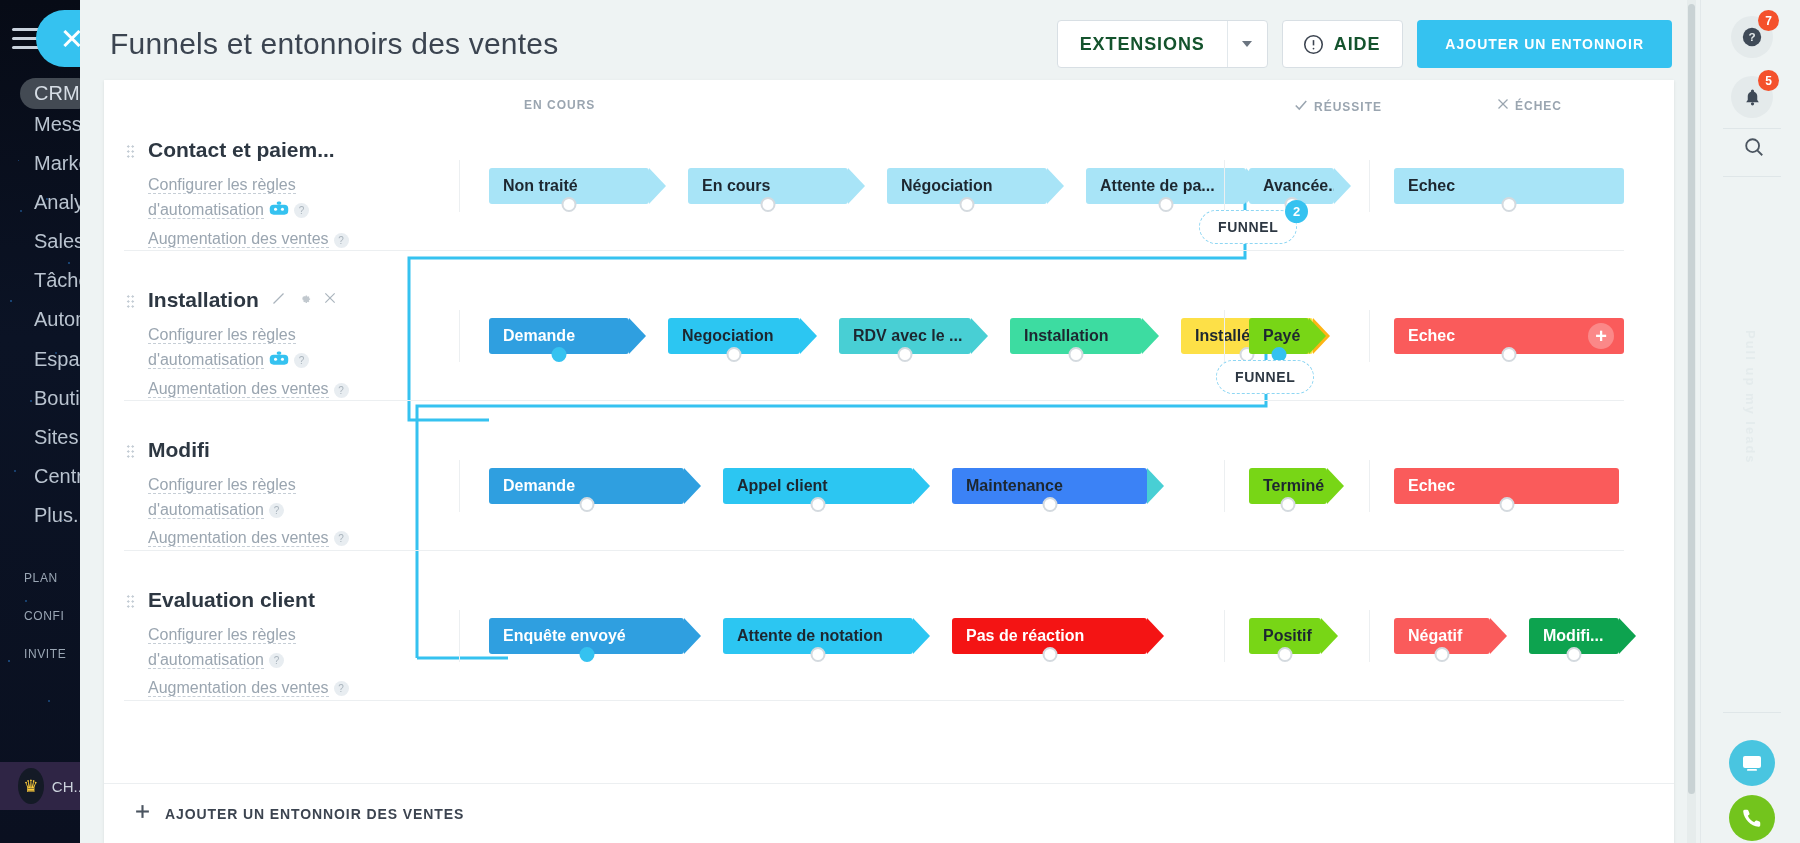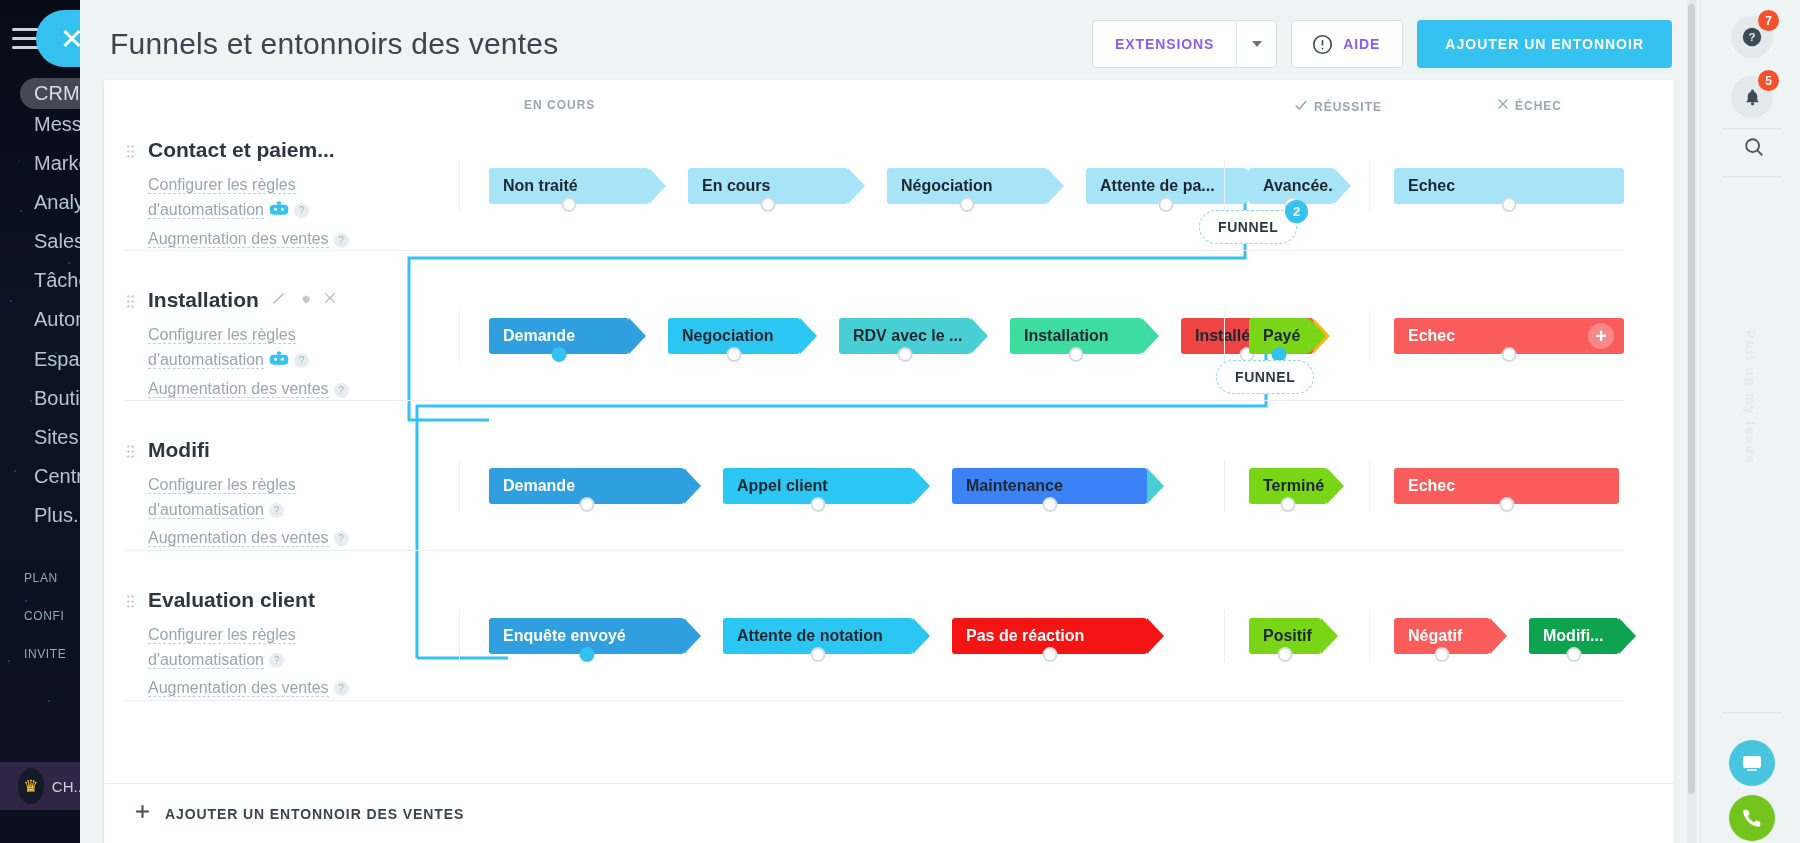--- a/index.html
+++ b/index.html
@@ -56,21 +56,21 @@
     position:absolute; left:0; top:0; width:1620px; height:88px;
     background:#eef3f3;
     display:flex; align-items:center;
   }
   #page-title{
     margin-left:30px; font-size:30px; color:#3b4450; font-weight:400; letter-spacing:.2px;
   }
   #topbar-actions{ margin-left:auto; display:flex; align-items:center; gap:14px; padding-right:28px;}
   .btn-outline{
     height:48px; background:#fff; border:1px solid #d8dfe4; border-radius:4px;
-    display:flex; align-items:center; color:#8b5cf6; font-size:14px; font-weight:bold;
+    display:flex; align-items:center; color:#14532d; font-size:18px; font-weight:bold;
     letter-spacing:.9px; cursor:pointer;
   }
   .btn-outline .lbl{ padding:0 22px;}
   .btn-split{ border-left:1px solid #e2e8ec; width:40px; height:100%;
               display:flex;align-items:center;justify-content:center;}
   .caret{ width:0;height:0;border-left:5px solid transparent;border-right:5px solid transparent;
           border-top:6px solid #6b7580;}
   #btn-aide .ic{ margin-left:20px; margin-right:10px; display:flex;}
   #btn-add{
     height:48px; background:#35c2f0; border-radius:4px; color:#fff; font-size:14px;
@@ -373,21 +373,21 @@
             <span class="dot"></span>
           </div>
           <div class="stage arrow" style="--c: #48cfd4; background: rgb(72, 207, 212); width: 132px; left: 735px; top: 48px;">
             <span>RDV avec le ...</span>
             <span class="dot"></span>
           </div>
           <div class="stage arrow" style="--c: #3ddca1; background: rgb(61, 220, 161); width: 132px; left: 906px; top: 48px;">
             <span>Installation</span>
             <span class="dot"></span>
           </div>
-          <div class="stage arrow" style="--c: #fdb415; background: #ef4444; width: 132px; left: 1077px; top: 48px;">
+          <div class="stage arrow" style="--c: #fdb415; background: #fde047; width: 132px; left: 1077px; top: 48px;">
             <span>Installé</span>
             <span class="dot"></span>
           </div>
           <div class="stage arrow" style="--c: #78d616; background: rgb(120, 214, 22); width: 60px; left: 1145px; top: 48px;">
             <span>Payé</span>
             <span class="dot active"></span>
           </div>
           <div class="stage" style="--c: #fa5b5b; background: rgb(250, 91, 91); width: 230px; left: 1290px; top: 48px; color: rgb(255, 255, 255);">
             <span>Echec</span>
             <span class="dot"></span>

